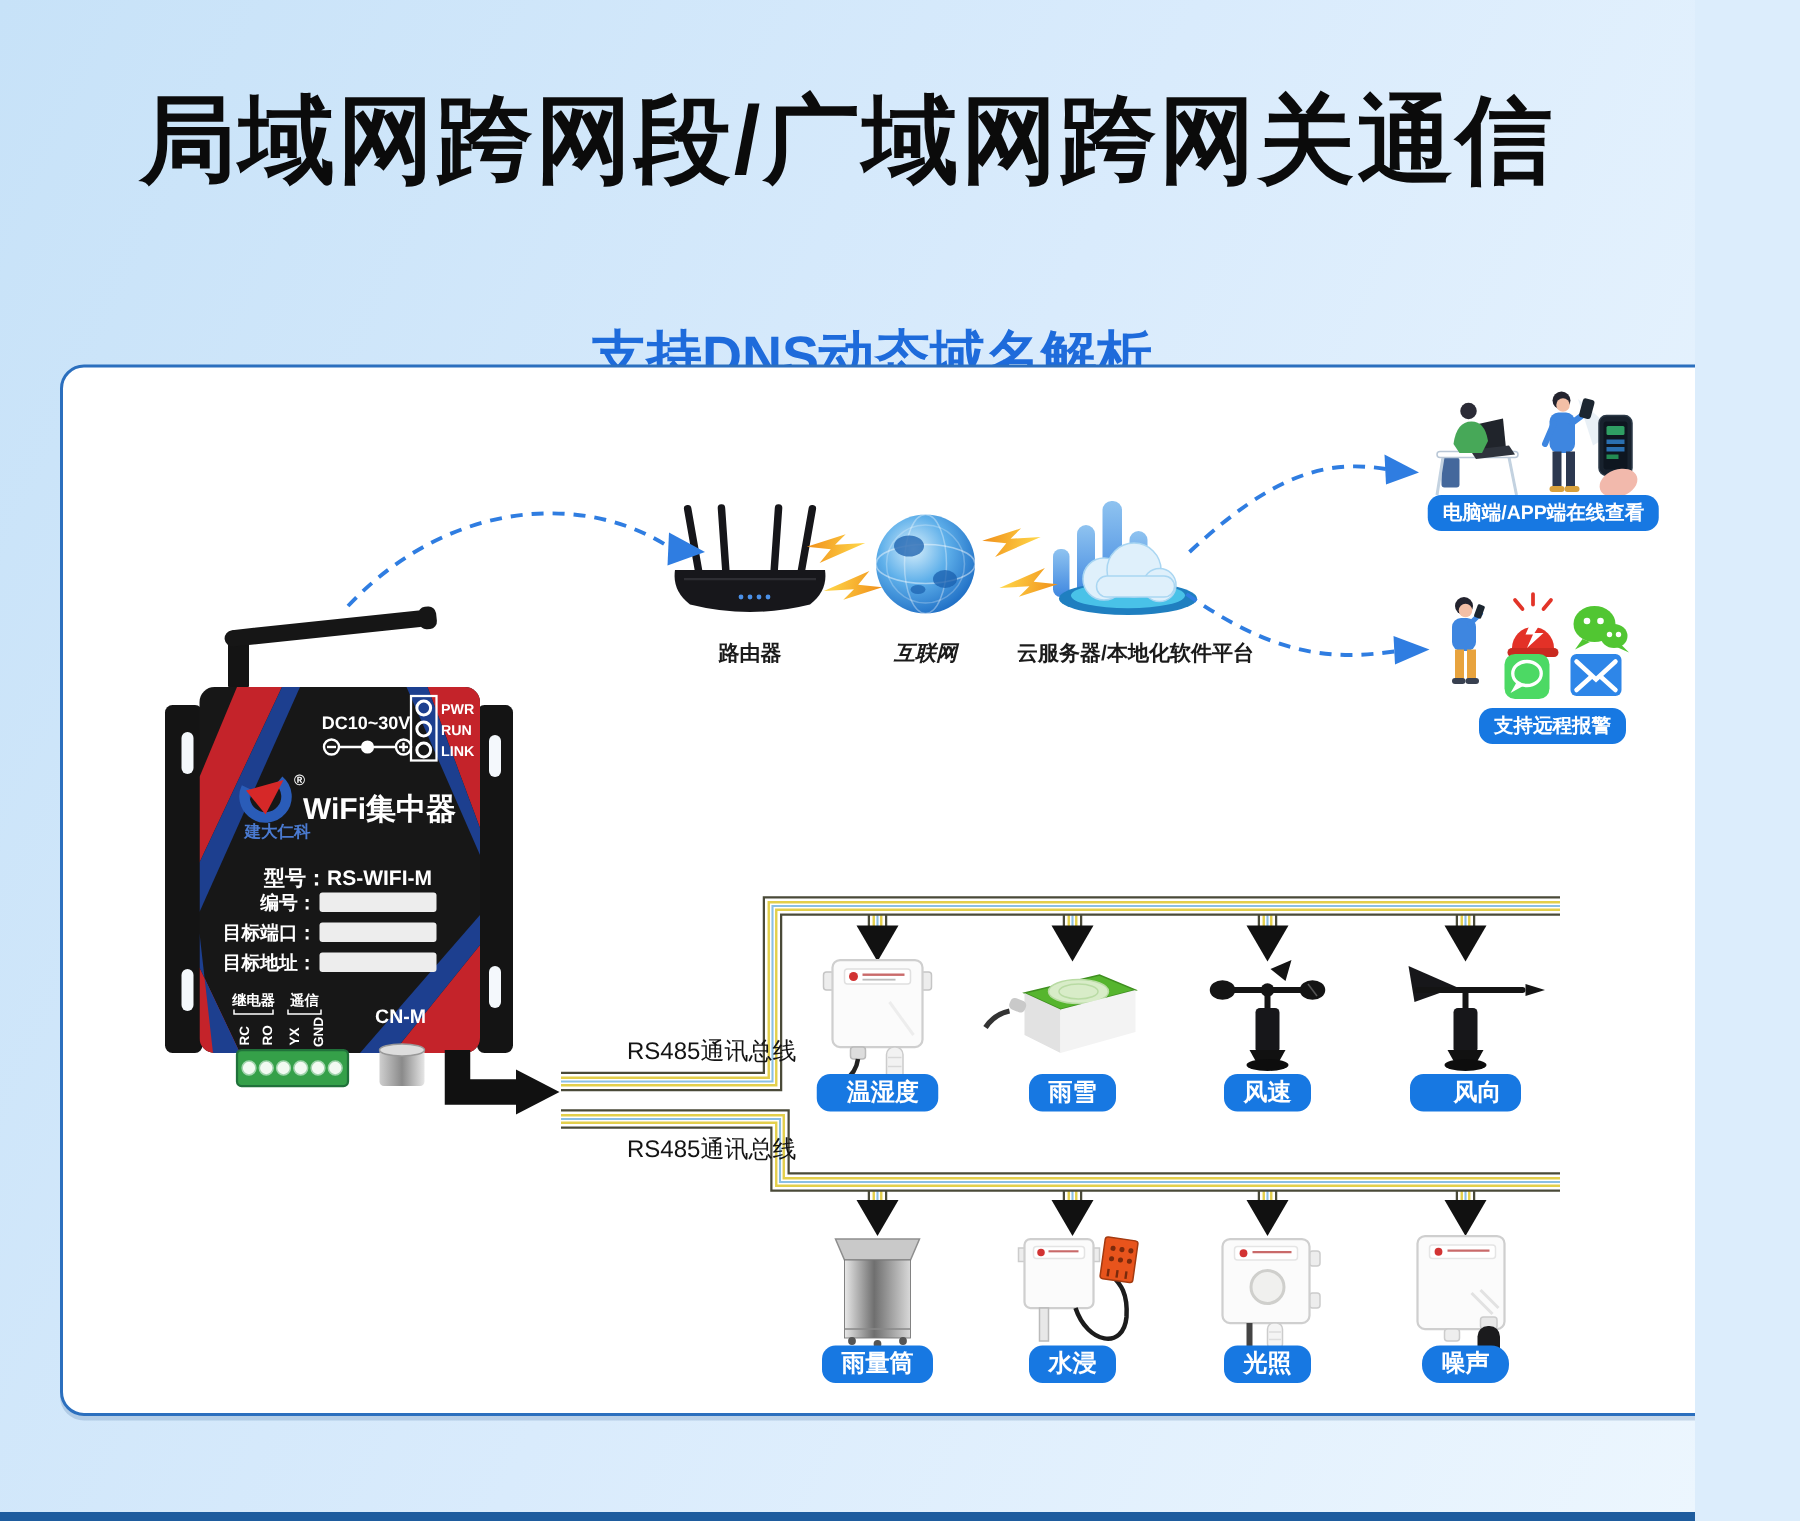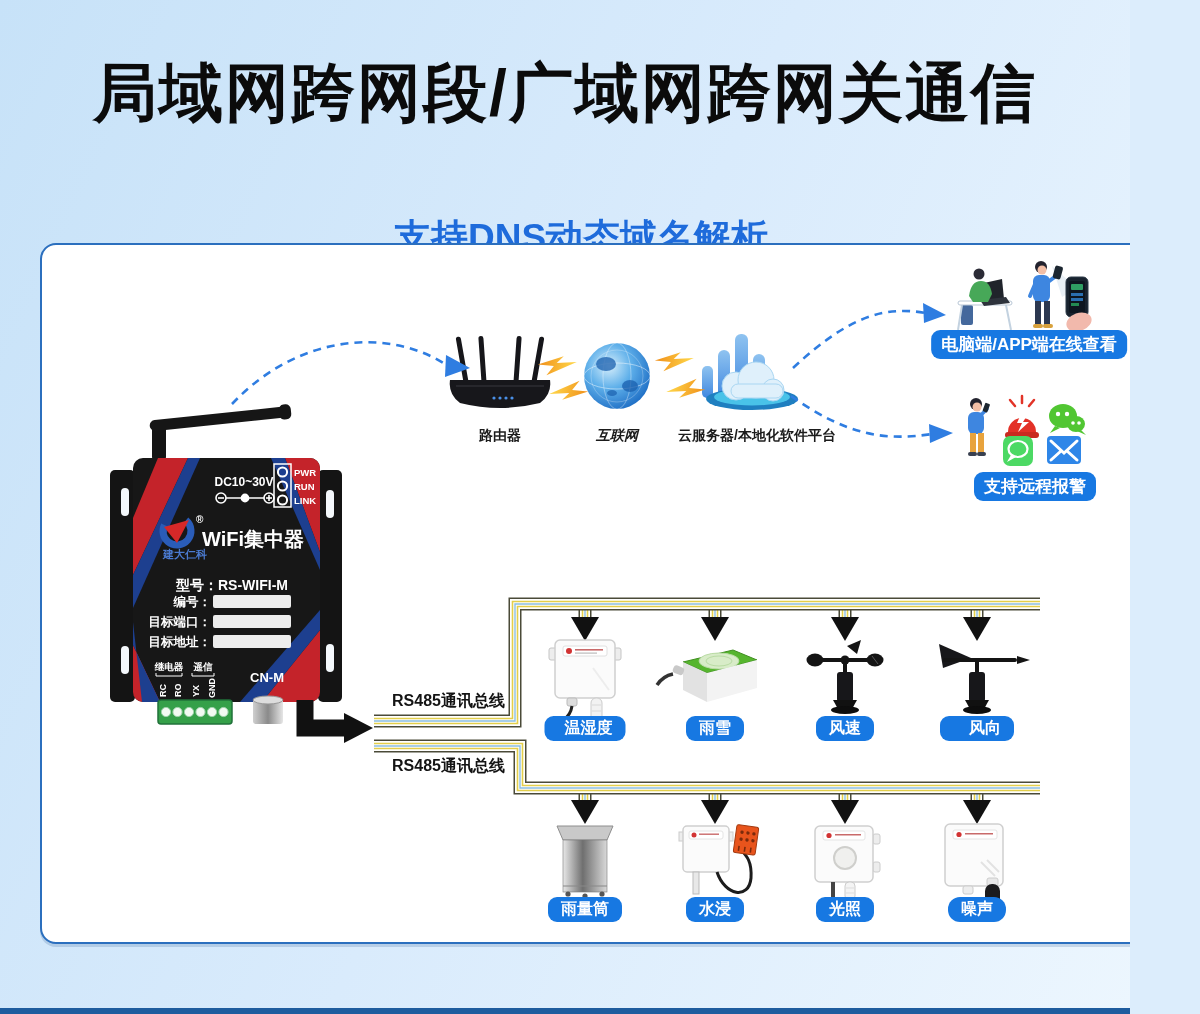--- a/index.html
+++ b/index.html
@@ -9,25 +9,25 @@
   .title{position:absolute;top:50px;left:0;width:100%;text-align:center;
          font-size:64px;font-weight:900;color:#0b0b0b;letter-spacing:2px;}
   .subtitle{position:absolute;top:166px;left:16px;width:100%;text-align:center;
             font-size:37px;font-weight:700;color:#1e6bdb;margin-top:47px;}
   .panel{position:absolute;left:40px;top:243px;width:1114px;height:697px;
          background:#ffffff;border:2px solid #2b6fbe;border-radius:16px;
          box-shadow:0 3px 0 rgba(30,80,140,.18);}
   .diagram{position:absolute;left:0;top:0;width:1200px;height:1014px;}
   .lbl{position:absolute;transform:translateX(-50%);white-space:nowrap;text-align:center;}
   .net-lbl{font-size:14px;font-weight:700;color:#1b1b1b;}
-  .bus-lbl{position:absolute;font-size:16px;font-weight:700;color:#141414;white-space:nowrap;}
+  .bus-lbl{position:absolute;font-size:16px;font-weight:400;color:#141414;white-space:nowrap;margin-left:26px;}
   .badge{position:absolute;transform:translateX(-50%);background:#1778e2;color:#ffffff;
          font-weight:700;border-radius:9px;white-space:nowrap;}
   .badge.sensor{font-size:16px;padding:2px 13px;}
-  .badge.small{font-size:17px;padding:3px 10px;}
+  .badge.small{font-size:13px;padding:3px 10px;}
   .bottom-bar{position:absolute;left:0;bottom:0;width:100%;height:6px;background:#1e5c9e;}
   
   .busK{fill:none;stroke:#4a4a38;stroke-width:13px;}
   .busW1{fill:none;stroke:#ffffff;stroke-width:10px;}
   .busY{fill:none;stroke:#e3cf4b;stroke-width:6.6px;}
   .busW2{fill:none;stroke:#ffffff;stroke-width:3.4px;}
   .busB{fill:none;stroke:#8abfe4;stroke-width:1.4px;}
   .dash{fill:none;stroke:#2f7de1;stroke-width:2.6px;stroke-dasharray:8 6;}
   .whitebox{fill:#fbfbfb;stroke:#cfcfcf;stroke-width:1.5px;}
   text.dv{fill:#ffffff;font-weight:700;font-family:"Liberation Sans",sans-serif;}

